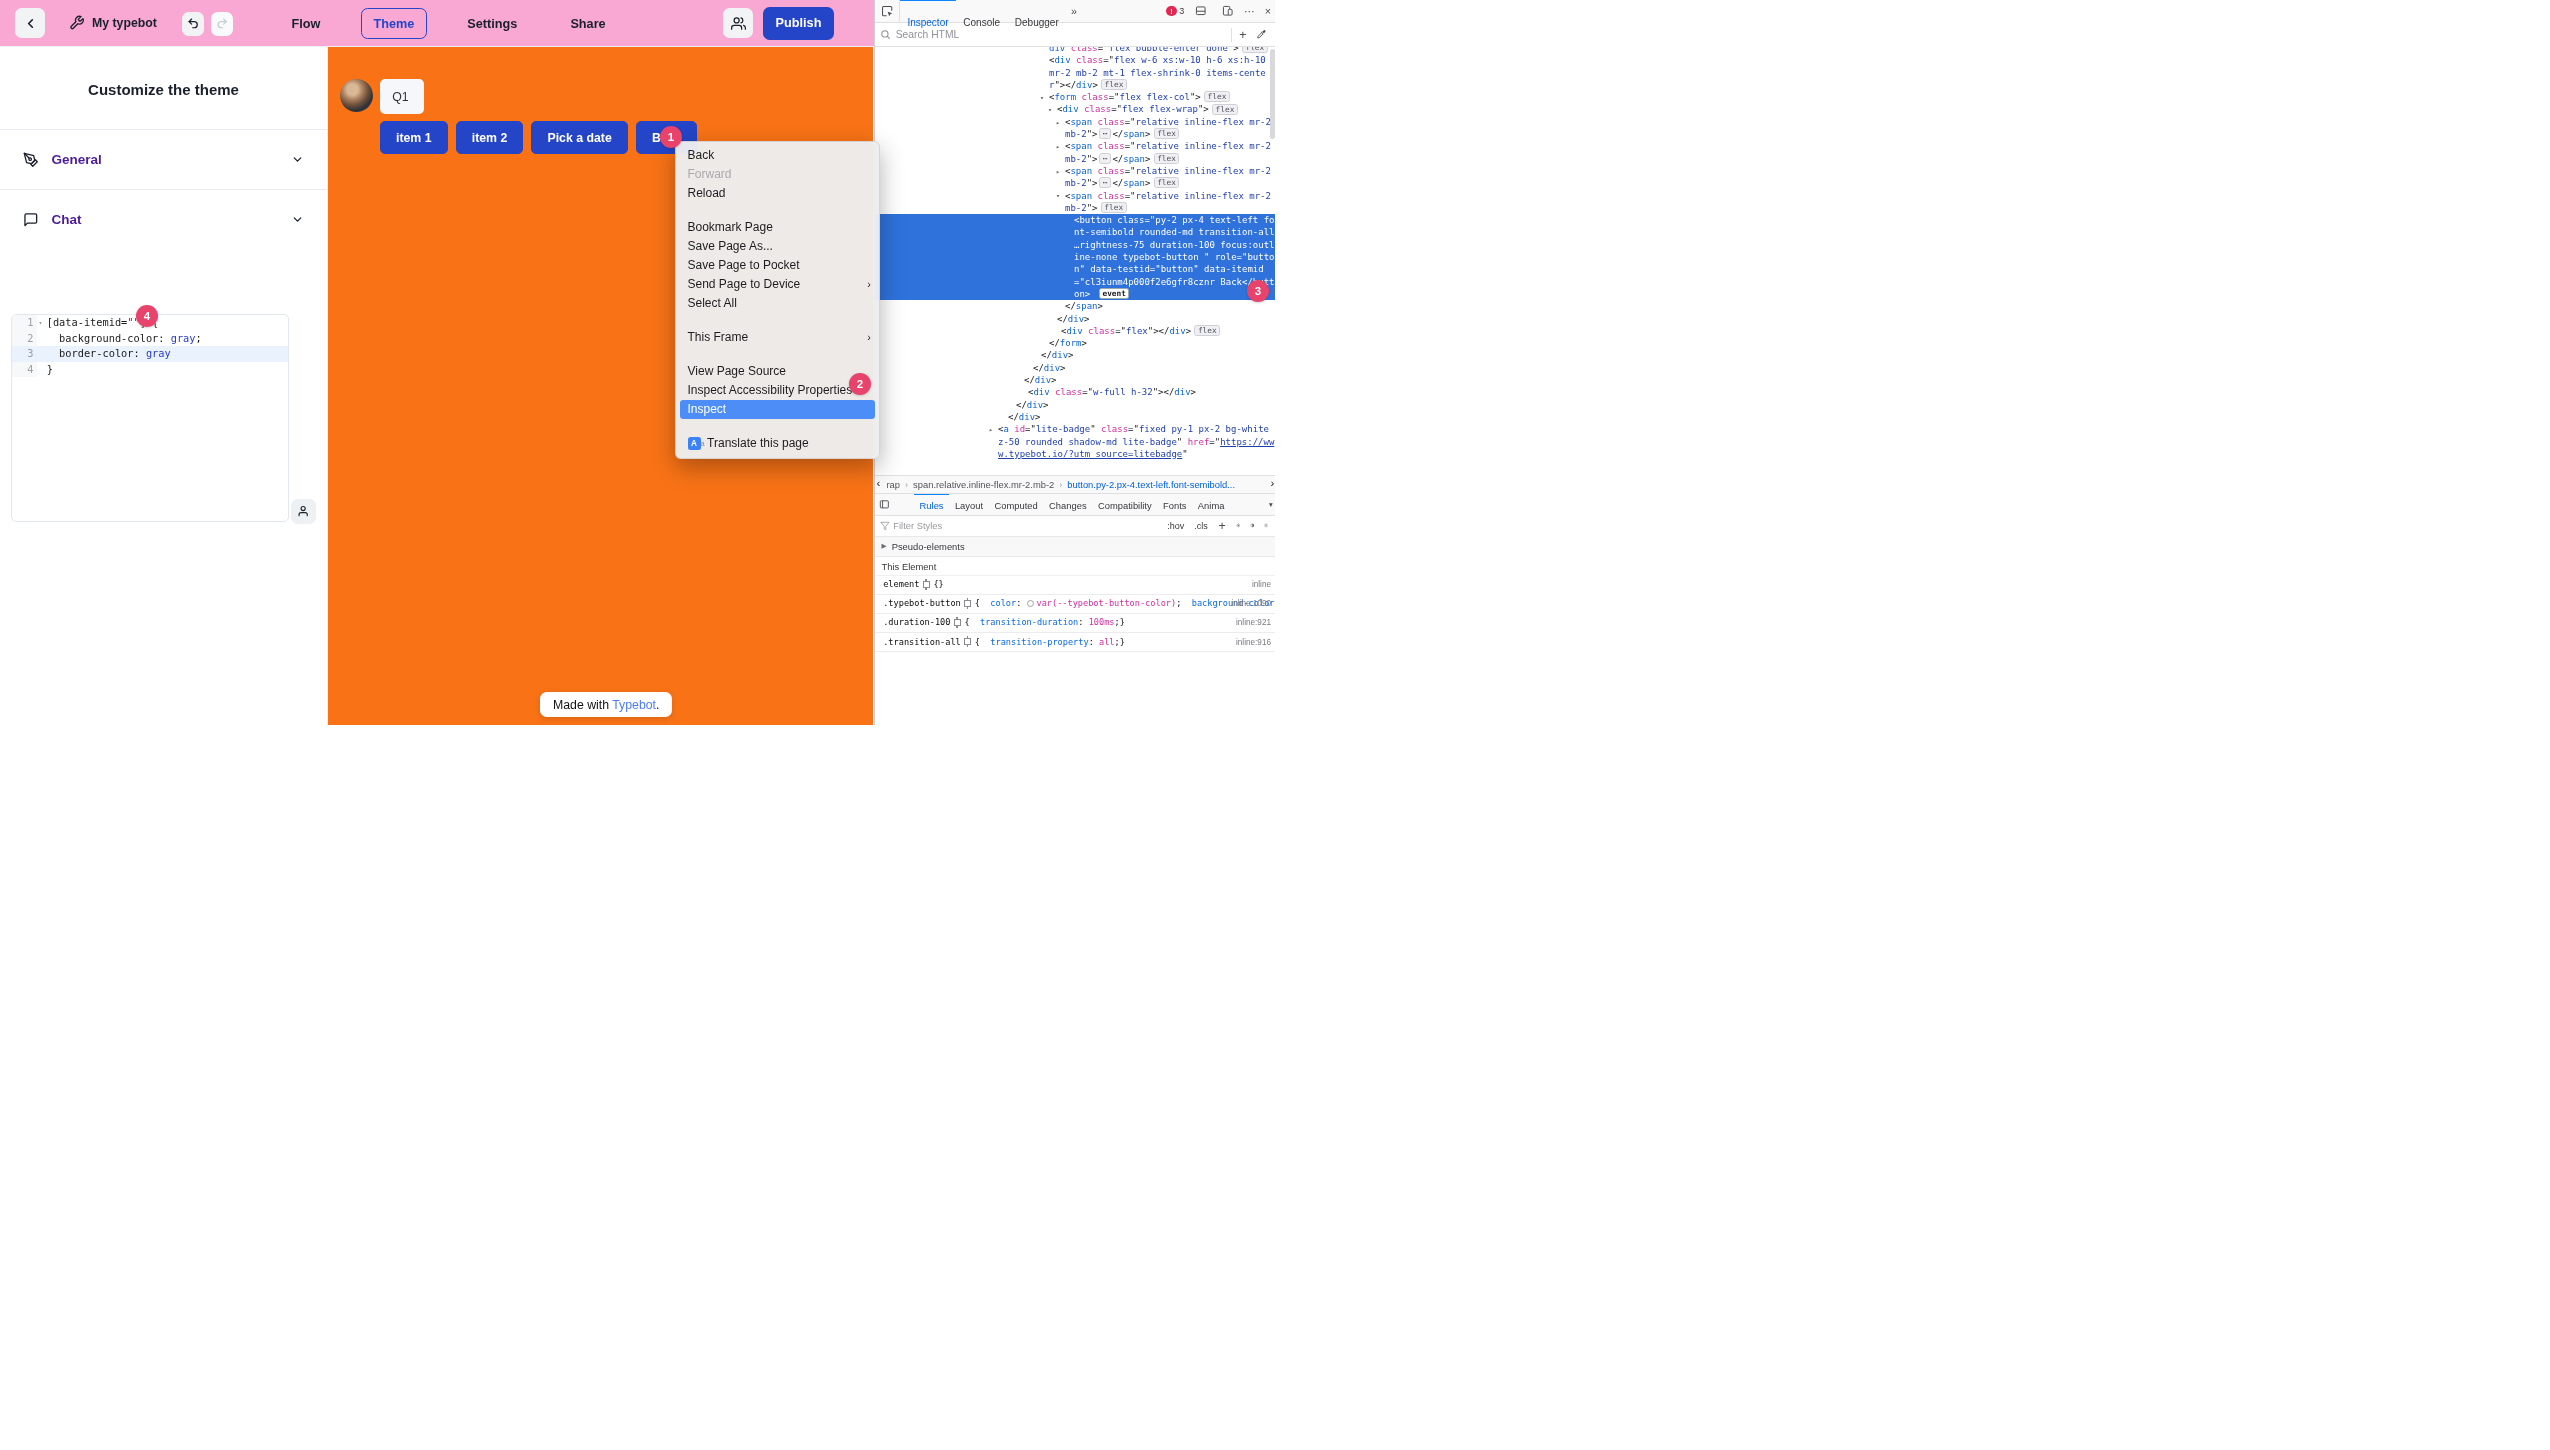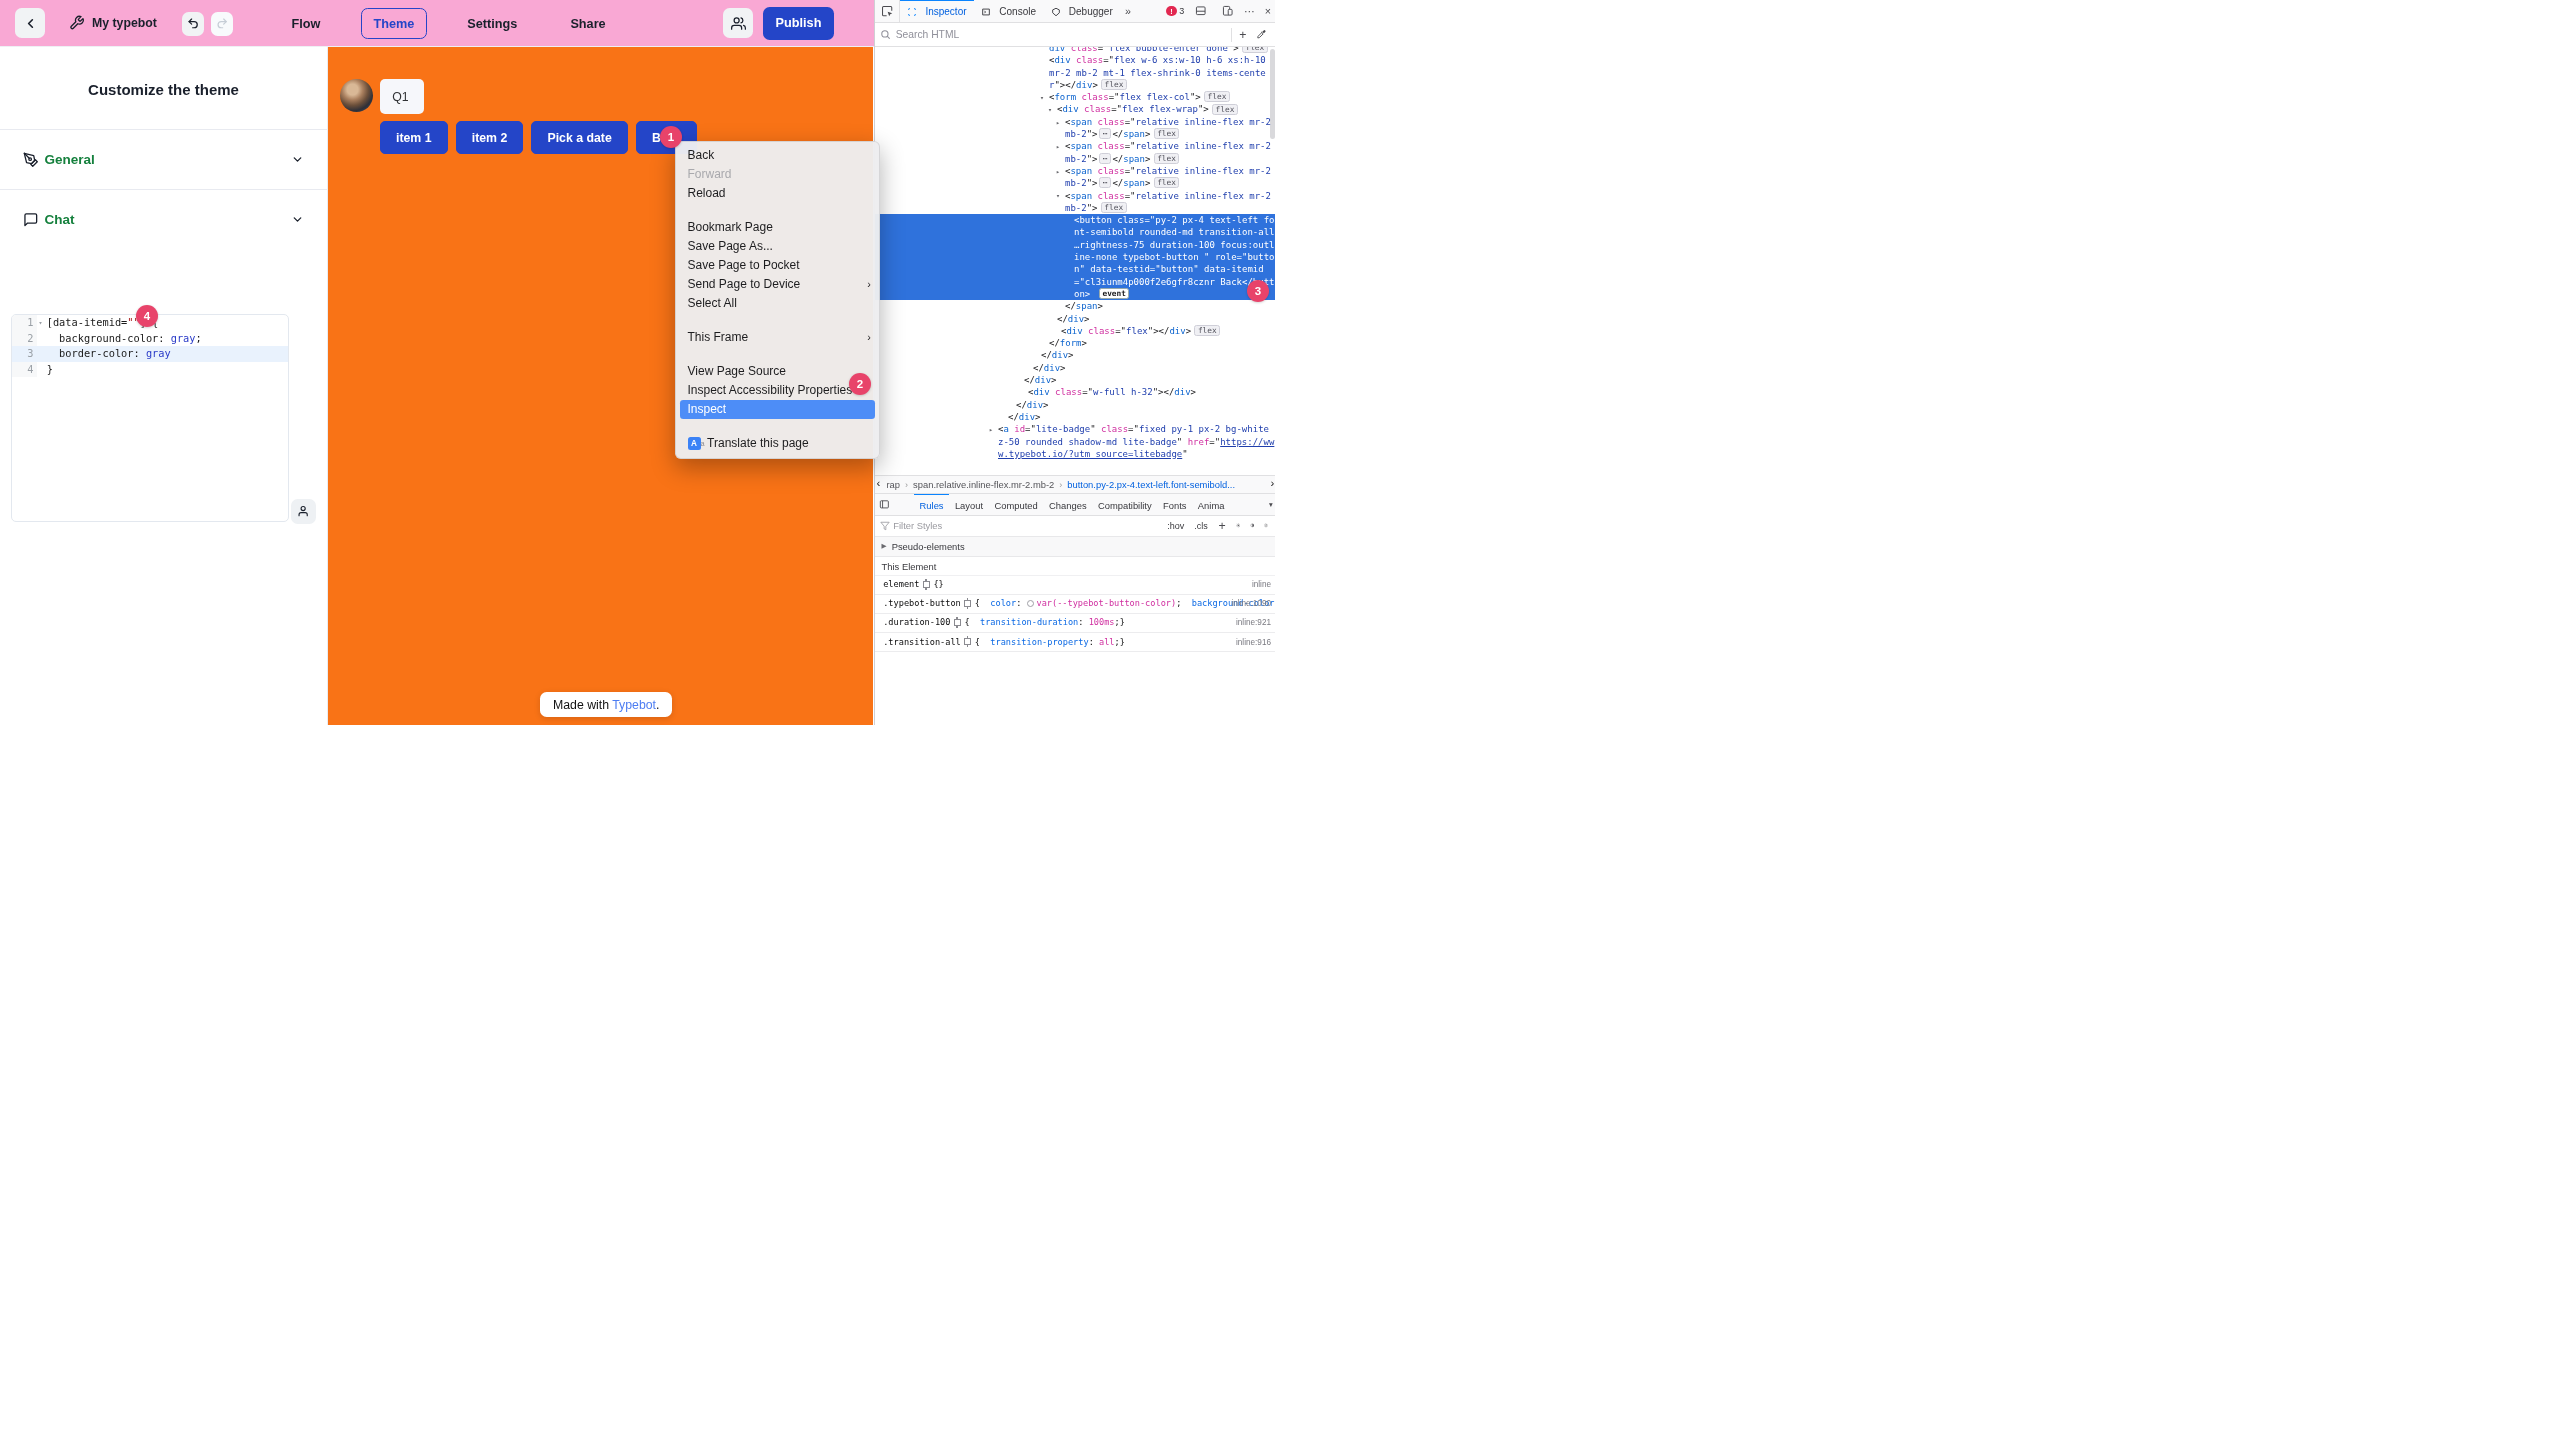--- a/index.html
+++ b/index.html
@@ -19,21 +19,21 @@
   .htabs { position:absolute; left:279px; top:6.6px; height:34px; display:flex; align-items:center; gap:28px; }
   .htab { font-size:12.7px; font-weight:600; color:#1a202c; padding:7.4px 11.5px; border-radius:6.6px; border:1.2px solid transparent; cursor:pointer; }
   .htab.active { color:#2445c8; border-color:#2445c8; }
   .people-btn { left:723px; top:8.2px; width:30px; height:30px; background:#f1f3f5; }
   .publish-btn { left:763px; top:6.6px; width:71px; height:33px; background:#2445c8; color:#fff; font-size:12.7px; font-weight:700; }
 
   
   .sidebar { position:absolute; left:0; top:47px; width:328px; height:678px; background:#fff; border-right:0.8px solid #e9ecf1; }
   .sb-title { position:absolute; top:34px; width:100%; text-align:center; font-size:15px; font-weight:800; color:#1a202c; }
   .sb-row { position:absolute; left:0; width:100%; height:60px; border-top:0.8px solid #e8eaf0; display:flex; align-items:center; padding:0 23px; cursor:pointer; }
-  .sb-row .lbl { font-size:13.5px; font-weight:800; color:#15803d; margin-left:6px; }
+  .sb-row .lbl { font-size:13.5px; font-weight:800; color:#4c1d95; margin-left:13px; }
   .sb-row .chev { margin-left:auto; }
   .ed { position:absolute; left:10.7px; top:267px; width:278px; height:208px; border:0.8px solid #e3e8ef; border-radius:5px; background:#fff; overflow:hidden; font-family:"DejaVu Sans Mono",monospace; font-size:10.3px; }
   .ed-line { display:flex; height:15.6px; line-height:15.6px; }
   .ed-line.active { background:#e9f2fd; }
   .ed-num { width:25px; flex:none; color:#9aa0a6; text-align:right; padding-right:3.3px; background:#f7f8f9; position:relative; }
   .ed-line.active .ed-num { background:transparent; }
   .ed-fold { position:absolute; right:-5.7px; top:0.8px; font-size:6.6px; color:#9aa0a6; }
   .ed-code { padding-left:10px; white-space:pre; color:#1a1a1a; }
   .t-str { color:#a31515; } .t-kw { color:#2a3bc8; }
   .ed-user { position:absolute; left:291px; top:452px; width:25px; height:25px; background:#eef1f4; border-radius:6.6px; display:flex; align-items:center; justify-content:center; cursor:pointer; }
@@ -59,21 +59,21 @@
   .trans-ico { width:13px; height:13px; background:#3b82f6; border-radius:2.5px; color:#fff; font-size:8.2px; font-weight:700; display:flex; align-items:center; justify-content:center; position:relative; }
   .trans-ico:after { content:"a"; position:absolute; right:-4.1px; bottom:-3.3px; color:#8e8e93; font-size:7.4px; font-weight:400; }
 
   
   .nbadge { position:absolute; width:22px; height:22px; border-radius:50%; background:#e8436a; color:#fff; font-size:11.5px; font-weight:700; display:flex; align-items:center; justify-content:center; z-index:40; box-shadow:0 0.8px 2.5px rgba(0,0,0,.2); }
 
   
   .devtools { position:absolute; left:874px; top:0; width:402px; height:725px; border-left:0.8px solid #cfcfd4; background:#fff; display:flex; flex-direction:column; font-size:9px; color:#38383d; }
   .dt-toolbar { height:23px; flex:none; background:#f9f9fa; border-bottom:0.8px solid #e0e0e2; display:flex; align-items:stretch; }
   .dt-pick { width:25px; display:flex; align-items:center; justify-content:center; border-right:0.8px solid #e0e0e2; cursor:pointer; }
-  .dt-tab { display:flex; align-items:center; gap:8px; padding:0 7.4px; font-size:10px; color:#38383d; cursor:pointer; border-top:1.6px solid transparent; }
+  .dt-tab { display:flex; align-items:flex-start; gap:16px; padding:0 7.4px; font-size:10px; color:#38383d; cursor:pointer; border-top:1.6px solid transparent;flex-direction:column; }
   .dt-tab.active { color:#0060df; border-top-color:#0a84ff; }
   .dt-more { display:flex; align-items:center; padding:0 5px; font-size:10.7px; color:#4a4a4f; cursor:pointer; }
   .dt-right { margin-left:auto; display:flex; align-items:center; }
   .err-badge { display:flex; align-items:center; gap:2.5px; padding:0 5px; cursor:pointer; }
   .err-dot { width:10.7px; height:10.7px; border-radius:50%; background:#e22850; color:#fff; font-size:7.4px; font-weight:700; display:flex; align-items:center; justify-content:center; }
   .dt-ico { padding:0 5.7px; display:flex; align-items:center; cursor:pointer; }
   .dt-vsep { width:0.8px; background:#e0e0e2; margin:4.1px 1.6px; }
   .dt-search { height:24px; flex:none; border-bottom:0.8px solid #e0e0e2; display:flex; align-items:center; padding:0 5px; gap:5px; }
   .dt-search input { flex:1; border:none; outline:none; font-size:10.3px; color:#38383d; background:transparent; font-family:"Liberation Sans",sans-serif; }
   .dt-search input::placeholder { color:#90909a; }

